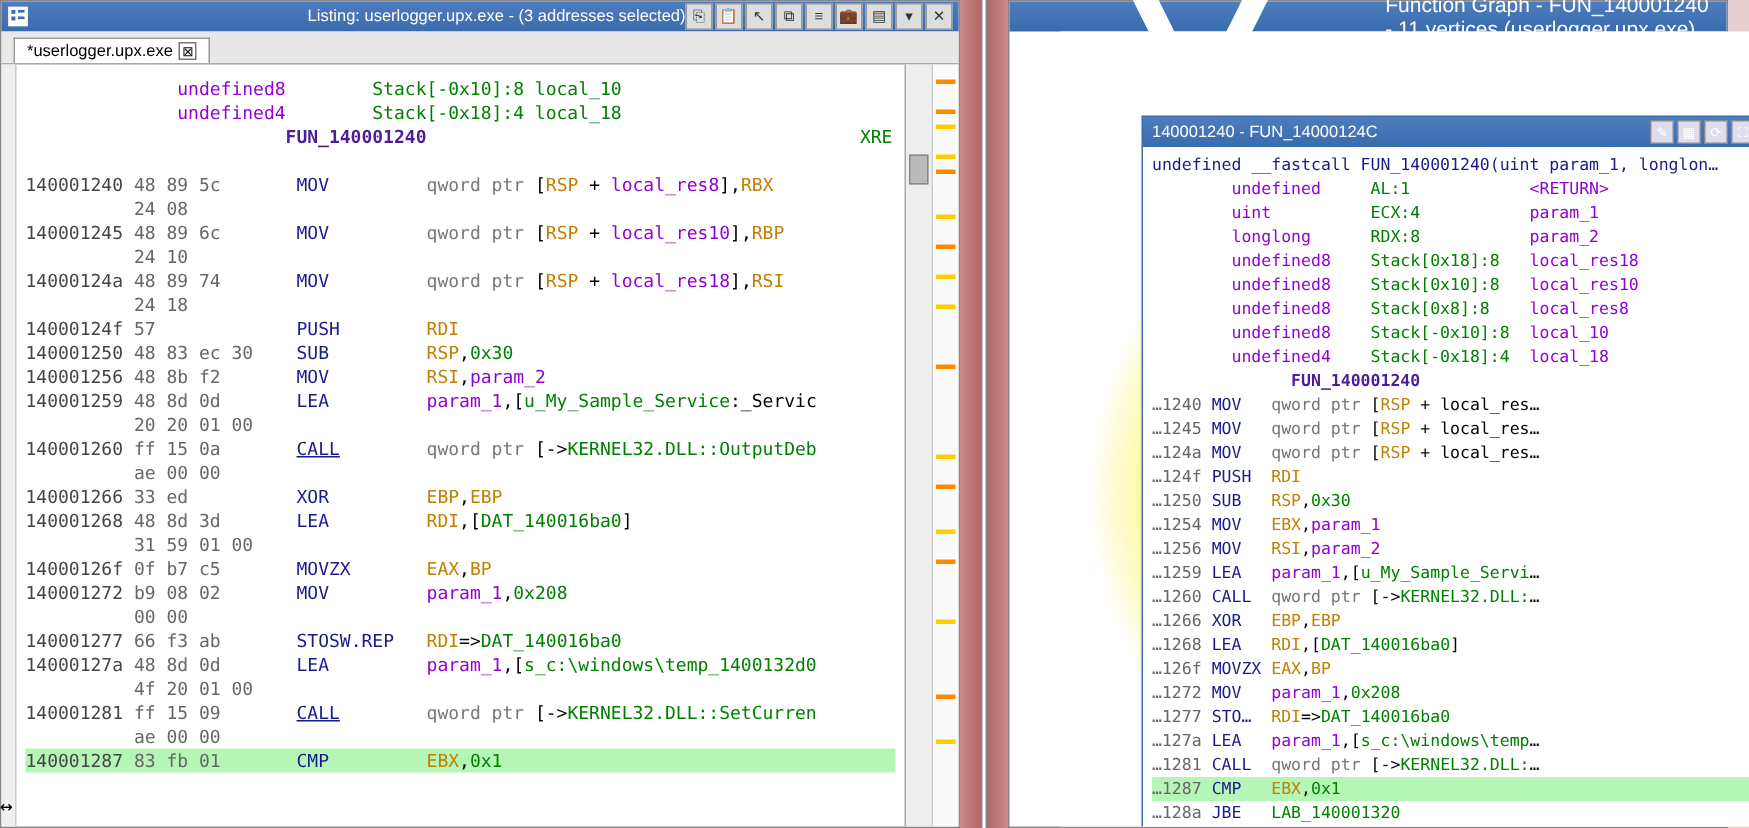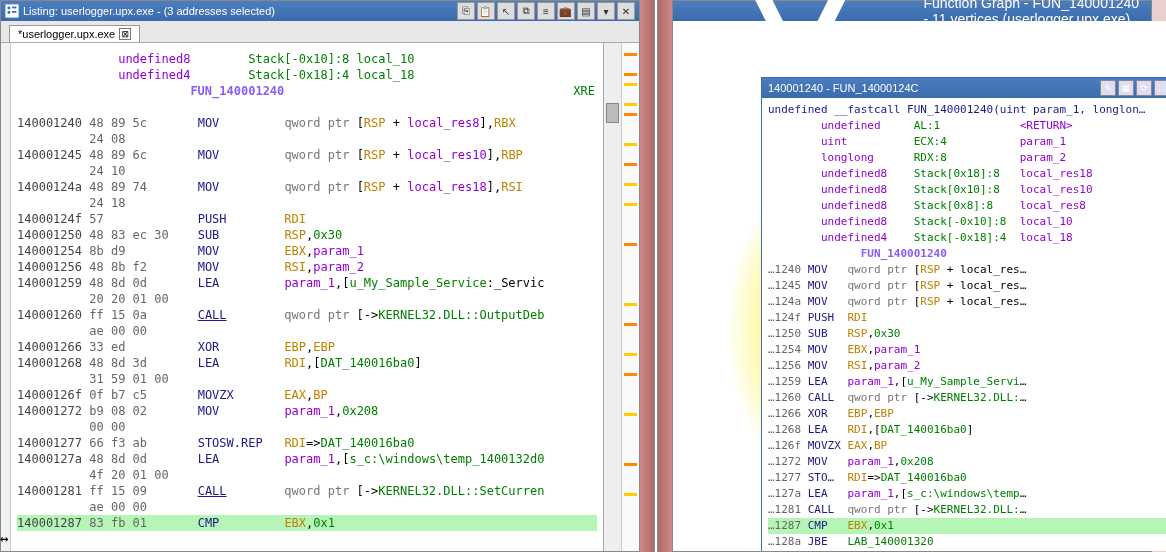--- a/index.html
+++ b/index.html
@@ -4,21 +4,21 @@
 <style>
   * { box-sizing: border-box; margin: 0; padding: 0; }
   body { font-family: "DejaVu Sans Mono", Consolas, monospace; font-size: 11px; background: #e8d0d0; width: 1166px; height: 552px; overflow: hidden; position: relative; }
   
   .panel { position: absolute; background: #fff; border: 1px solid #888; }
   
   
   .listing-panel { left: 0; top: 0; width: 640px; height: 552px; background: #fff; }
   .titlebar { height: 20px; background: linear-gradient(#4b7dbf, #3a6bad); color: #fff; display: flex; align-items: center; padding: 0 4px; font-family: Arial, sans-serif; font-size: 11px; }
   .titlebar .title-icon { width: 14px; height: 14px; margin-right: 4px; }
-  .titlebar .title-text { flex: 1; }
+  .titlebar .title-text { flex: 1; text-align: right; }
   .toolbar-icons { display: flex; gap: 2px; align-items: center; }
   .toolbar-icons .ico { width: 18px; height: 18px; background: #ddd; border: 1px solid #999; display: flex; align-items: center; justify-content: center; font-size: 10px; color: #333; cursor: pointer; }
   .tabbar { height: 22px; background: #e8e8e8; border-bottom: 1px solid #aaa; display: flex; align-items: flex-end; padding-left: 8px; }
   .tab { background: #fff; border: 1px solid #999; border-bottom: none; padding: 2px 8px; font-family: Arial, sans-serif; font-size: 11px; display: flex; gap: 4px; }
   .tab-close { width: 12px; height: 12px; border: 1px solid #777; font-size: 9px; display: flex; align-items: center; justify-content: center; cursor: pointer; }
   
   .listing-body { display: flex; height: calc(100% - 42px); }
   .left-margin { width: 10px; background: #f0f0f0; border-right: 1px solid #ccc; }
   .code-area { flex: 1; padding: 8px 6px; overflow: hidden; position: relative; font-size: 12px; line-height: 16px; }
   .scrollbar-v { width: 18px; background: #eee; border-left: 1px solid #aaa; position: relative; }
@@ -28,21 +28,21 @@
   
   .line { white-space: pre; }
   .line.hl { background: #b5f5b5; }
   .addr { color: #444; }
   .bytes { color: #666; }
   .mnem { color: #1a1a8a; }
   .reg { color: #c08000; }
   .kw { color: #008000; }
   .str { color: #777; }
   .sym { color: #9400d3; }
-  .lbl { color: #8b5cf6; font-weight: bold; }
+  .lbl { color: #4c1d95; font-weight: bold; }
   .num { color: #008000; }
   .und { text-decoration: underline; }
   .tc-undef { color: #9400d3; }
   .tc-stack { color: #008000; }
   .xref { color: #008000; }
   
   
   .graph-panel { left: 672px; top: 0; width: 480px; height: 552px; background: #fff; }
   .graph-titlebar { height: 20px; background: linear-gradient(#4b7dbf, #3a6bad); color: #fff; display: flex; align-items: center; padding: 0 4px; font-family: Arial, sans-serif; font-size: 14px; }
   .graph-canvas { position: relative; width: 100%; height: calc(100% - 20px); background: radial-gradient(circle at 52% 58%, #fff89a 0%, #fff89a 48%, #fff 58%); overflow: hidden; margin-left: 34px; }
@@ -105,21 +105,20 @@
         <div class="line">                        <span class="lbl">FUN_140001240</span>                                        <span class="xref">XRE</span></div>
         <div class="line"> </div>
         <div class="line"><span class="addr">140001240</span> <span class="bytes">48 89 5c    </span>   <span class="mnem">MOV</span>         <span class="str">qword ptr</span> [<span class="reg">RSP</span> + <span class="sym">local_res8</span>],<span class="reg">RBX</span></div>
         <div class="line"><span class="addr">         </span> <span class="bytes">24 08       </span>               </div>
         <div class="line"><span class="addr">140001245</span> <span class="bytes">48 89 6c    </span>   <span class="mnem">MOV</span>         <span class="str">qword ptr</span> [<span class="reg">RSP</span> + <span class="sym">local_res10</span>],<span class="reg">RBP</span></div>
         <div class="line"><span class="addr">         </span> <span class="bytes">24 10       </span>               </div>
         <div class="line"><span class="addr">14000124a</span> <span class="bytes">48 89 74    </span>   <span class="mnem">MOV</span>         <span class="str">qword ptr</span> [<span class="reg">RSP</span> + <span class="sym">local_res18</span>],<span class="reg">RSI</span></div>
         <div class="line"><span class="addr">         </span> <span class="bytes">24 18       </span>               </div>
         <div class="line"><span class="addr">14000124f</span> <span class="bytes">57          </span>   <span class="mnem">PUSH</span>        <span class="reg">RDI</span></div>
         <div class="line"><span class="addr">140001250</span> <span class="bytes">48 83 ec 30 </span>   <span class="mnem">SUB</span>         <span class="reg">RSP</span>,<span class="num">0x30</span></div>
-        <div class="line"><span class="addr">140001254</span> <span class="bytes">8b d9       </span>   <span class="mnem">MOV</span>         <span class="reg">EBX</span>,<span class="sym">param_1</span></div>
         <div class="line"><span class="addr">140001256</span> <span class="bytes">48 8b f2    </span>   <span class="mnem">MOV</span>         <span class="reg">RSI</span>,<span class="sym">param_2</span></div>
         <div class="line"><span class="addr">140001259</span> <span class="bytes">48 8d 0d    </span>   <span class="mnem">LEA</span>         <span class="sym">param_1</span>,[<span class="kw">u_My_Sample_Service</span>:_Servic</div>
         <div class="line"><span class="addr">         </span> <span class="bytes">20 20 01 00 </span>               </div>
         <div class="line"><span class="addr">140001260</span> <span class="bytes">ff 15 0a    </span>   <span class="mnem und">CALL</span>        <span class="str">qword ptr</span> [-&gt;<span class="kw">KERNEL32.DLL::OutputDeb</span></div>
         <div class="line"><span class="addr">         </span> <span class="bytes">ae 00 00    </span>               </div>
         <div class="line"><span class="addr">140001266</span> <span class="bytes">33 ed       </span>   <span class="mnem">XOR</span>         <span class="reg">EBP</span>,<span class="reg">EBP</span></div>
         <div class="line"><span class="addr">140001268</span> <span class="bytes">48 8d 3d    </span>   <span class="mnem">LEA</span>         <span class="reg">RDI</span>,[<span class="kw">DAT_140016ba0</span>]</div>
         <div class="line"><span class="addr">         </span> <span class="bytes">31 59 01 00 </span>               </div>
         <div class="line"><span class="addr">14000126f</span> <span class="bytes">0f b7 c5    </span>   <span class="mnem">MOVZX</span>       <span class="reg">EAX</span>,<span class="reg">BP</span></div>
         <div class="line"><span class="addr">140001272</span> <span class="bytes">b9 08 02    </span>   <span class="mnem">MOV</span>         <span class="sym">param_1</span>,<span class="num">0x208</span></div>

